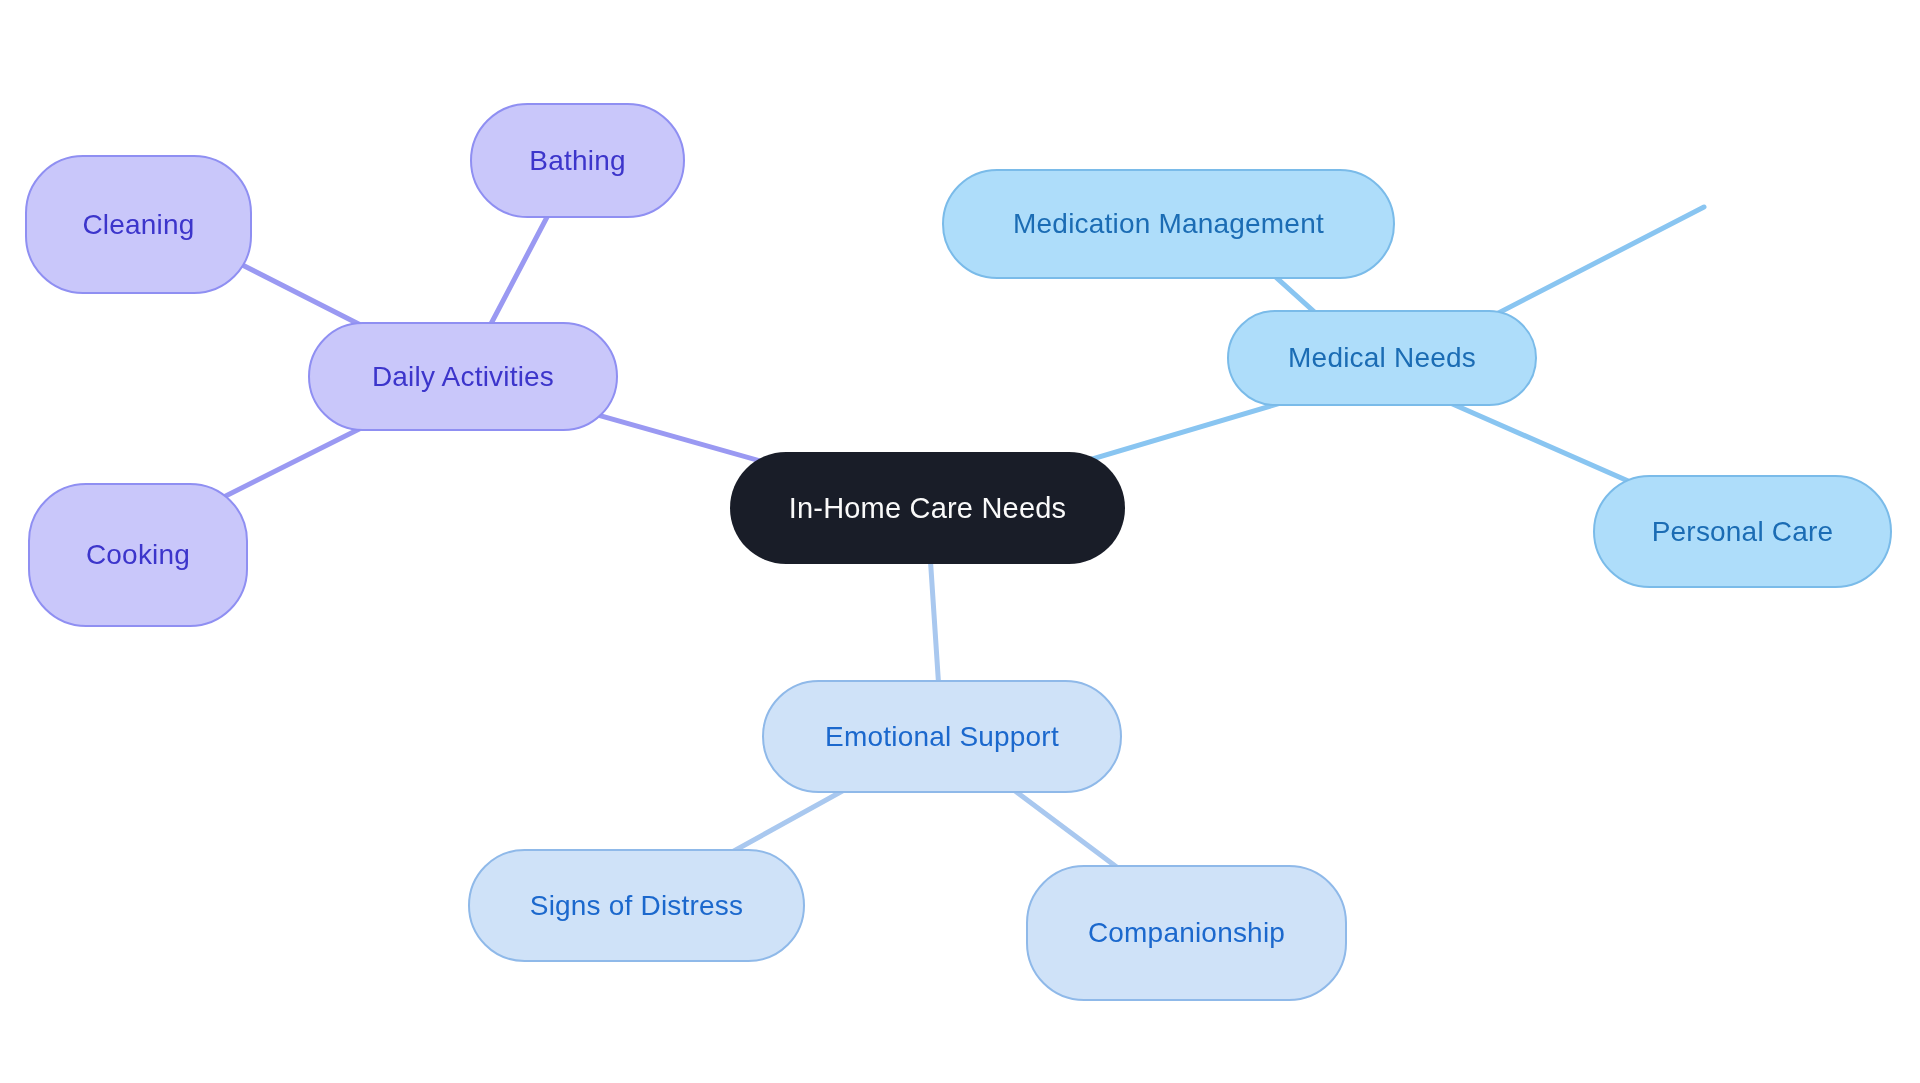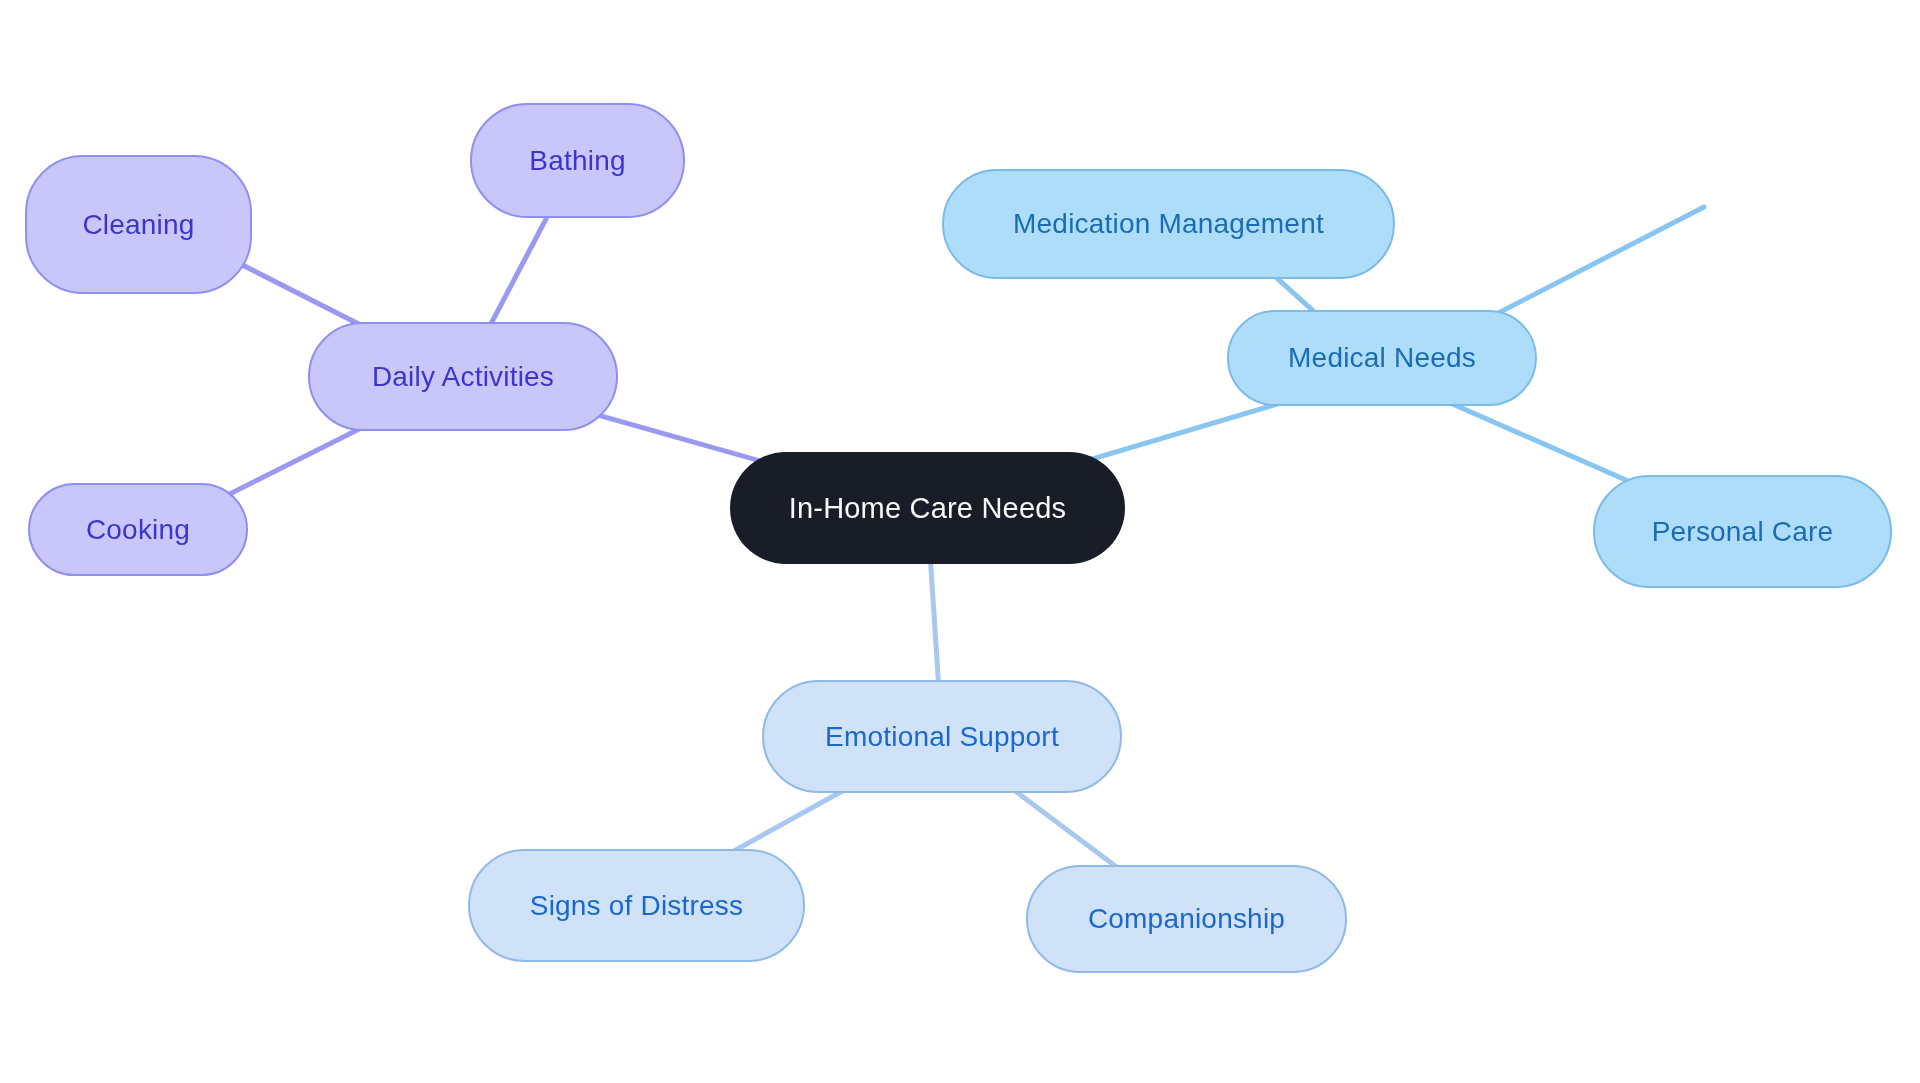--- a/index.html
+++ b/index.html
@@ -58,28 +58,28 @@
     background: var(--pale-fill, #cfe2f8);
     border: 2.5px solid var(--pale-border, #8fb9e9);
     color: var(--pale-text, #1b68cd);
   }
 
   
   .pos-central  { left: 730px;  top: 452px; width: 395px; height: 112px; }
   .pos-daily    { left: 308px;  top: 322px; width: 310px; height: 109px; }
   .pos-cleaning { left: 25px;   top: 155px; width: 227px; height: 139px; }
   .pos-bathing  { left: 470px;  top: 103px; width: 215px; height: 115px; }
-  .pos-cooking  { left: 28px;   top: 483px; width: 220px; height: 93px; }
+  .pos-cooking  { left: 28px;   top: 483px; width: 220px; height: 144px; }
   .pos-medical  { left: 1227px; top: 310px; width: 310px; height: 96px; }
   .pos-medmgmt  { left: 942px;  top: 125px; width: 453px; height: 110px; margin-top: 44px; }
   .pos-mobility { left: 1595px; top: 152px; width: 218px; height: 110px; }
   .pos-personal { left: 1593px; top: 475px; width: 299px; height: 113px; }
   .pos-emotional{ left: 762px;  top: 680px; width: 360px; height: 113px; }
   .pos-distress { left: 468px;  top: 849px; width: 337px; height: 113px; }
-  .pos-companion{ left: 1026px; top: 865px; width: 321px; height: 108px; }
+  .pos-companion{ left: 1026px; top: 865px; width: 321px; height: 136px; }
 </style>
 </head>
 <body style="background: rgb(255, 255, 255);">
 
 <div class="canvas">
 
   <svg class="edges" viewBox="0 0 1920 1083">
     <line class="edge purple" x1="927" y1="508" x2="463" y2="377"></line>
     <line class="edge purple" x1="463" y1="377" x2="138" y2="212"></line>
     <line class="edge purple" x1="463" y1="377" x2="577" y2="160"></line>

